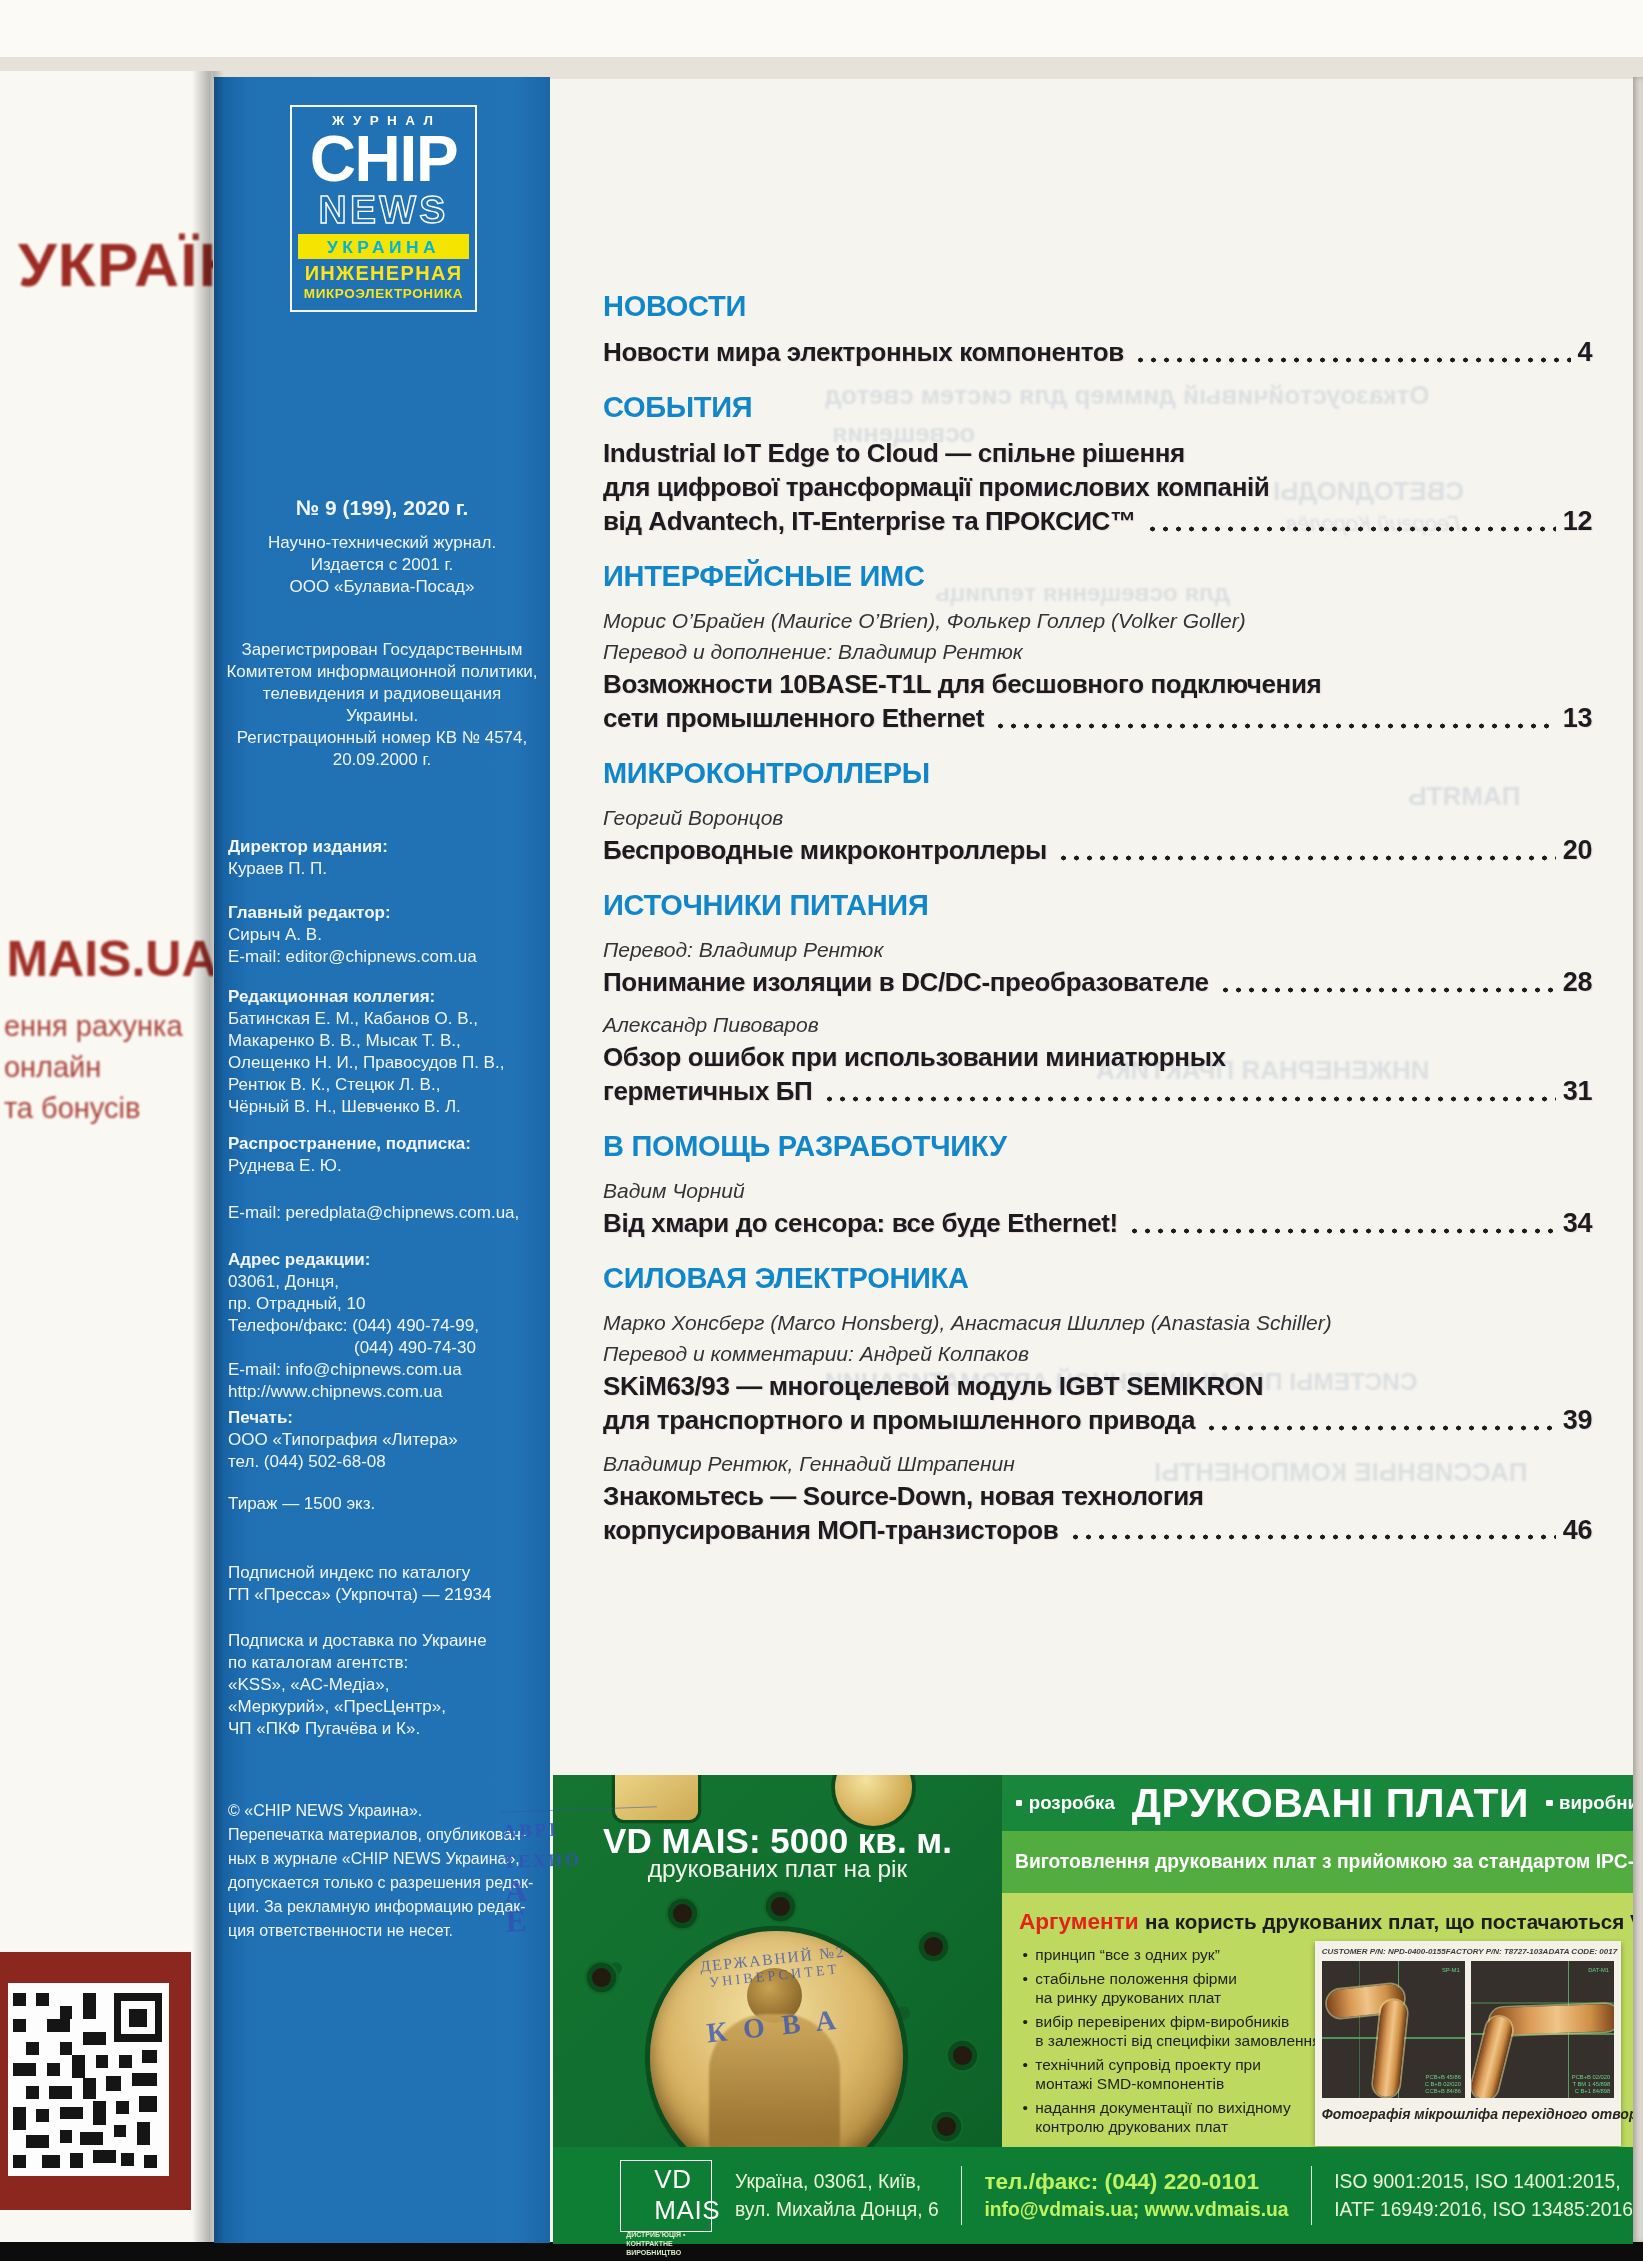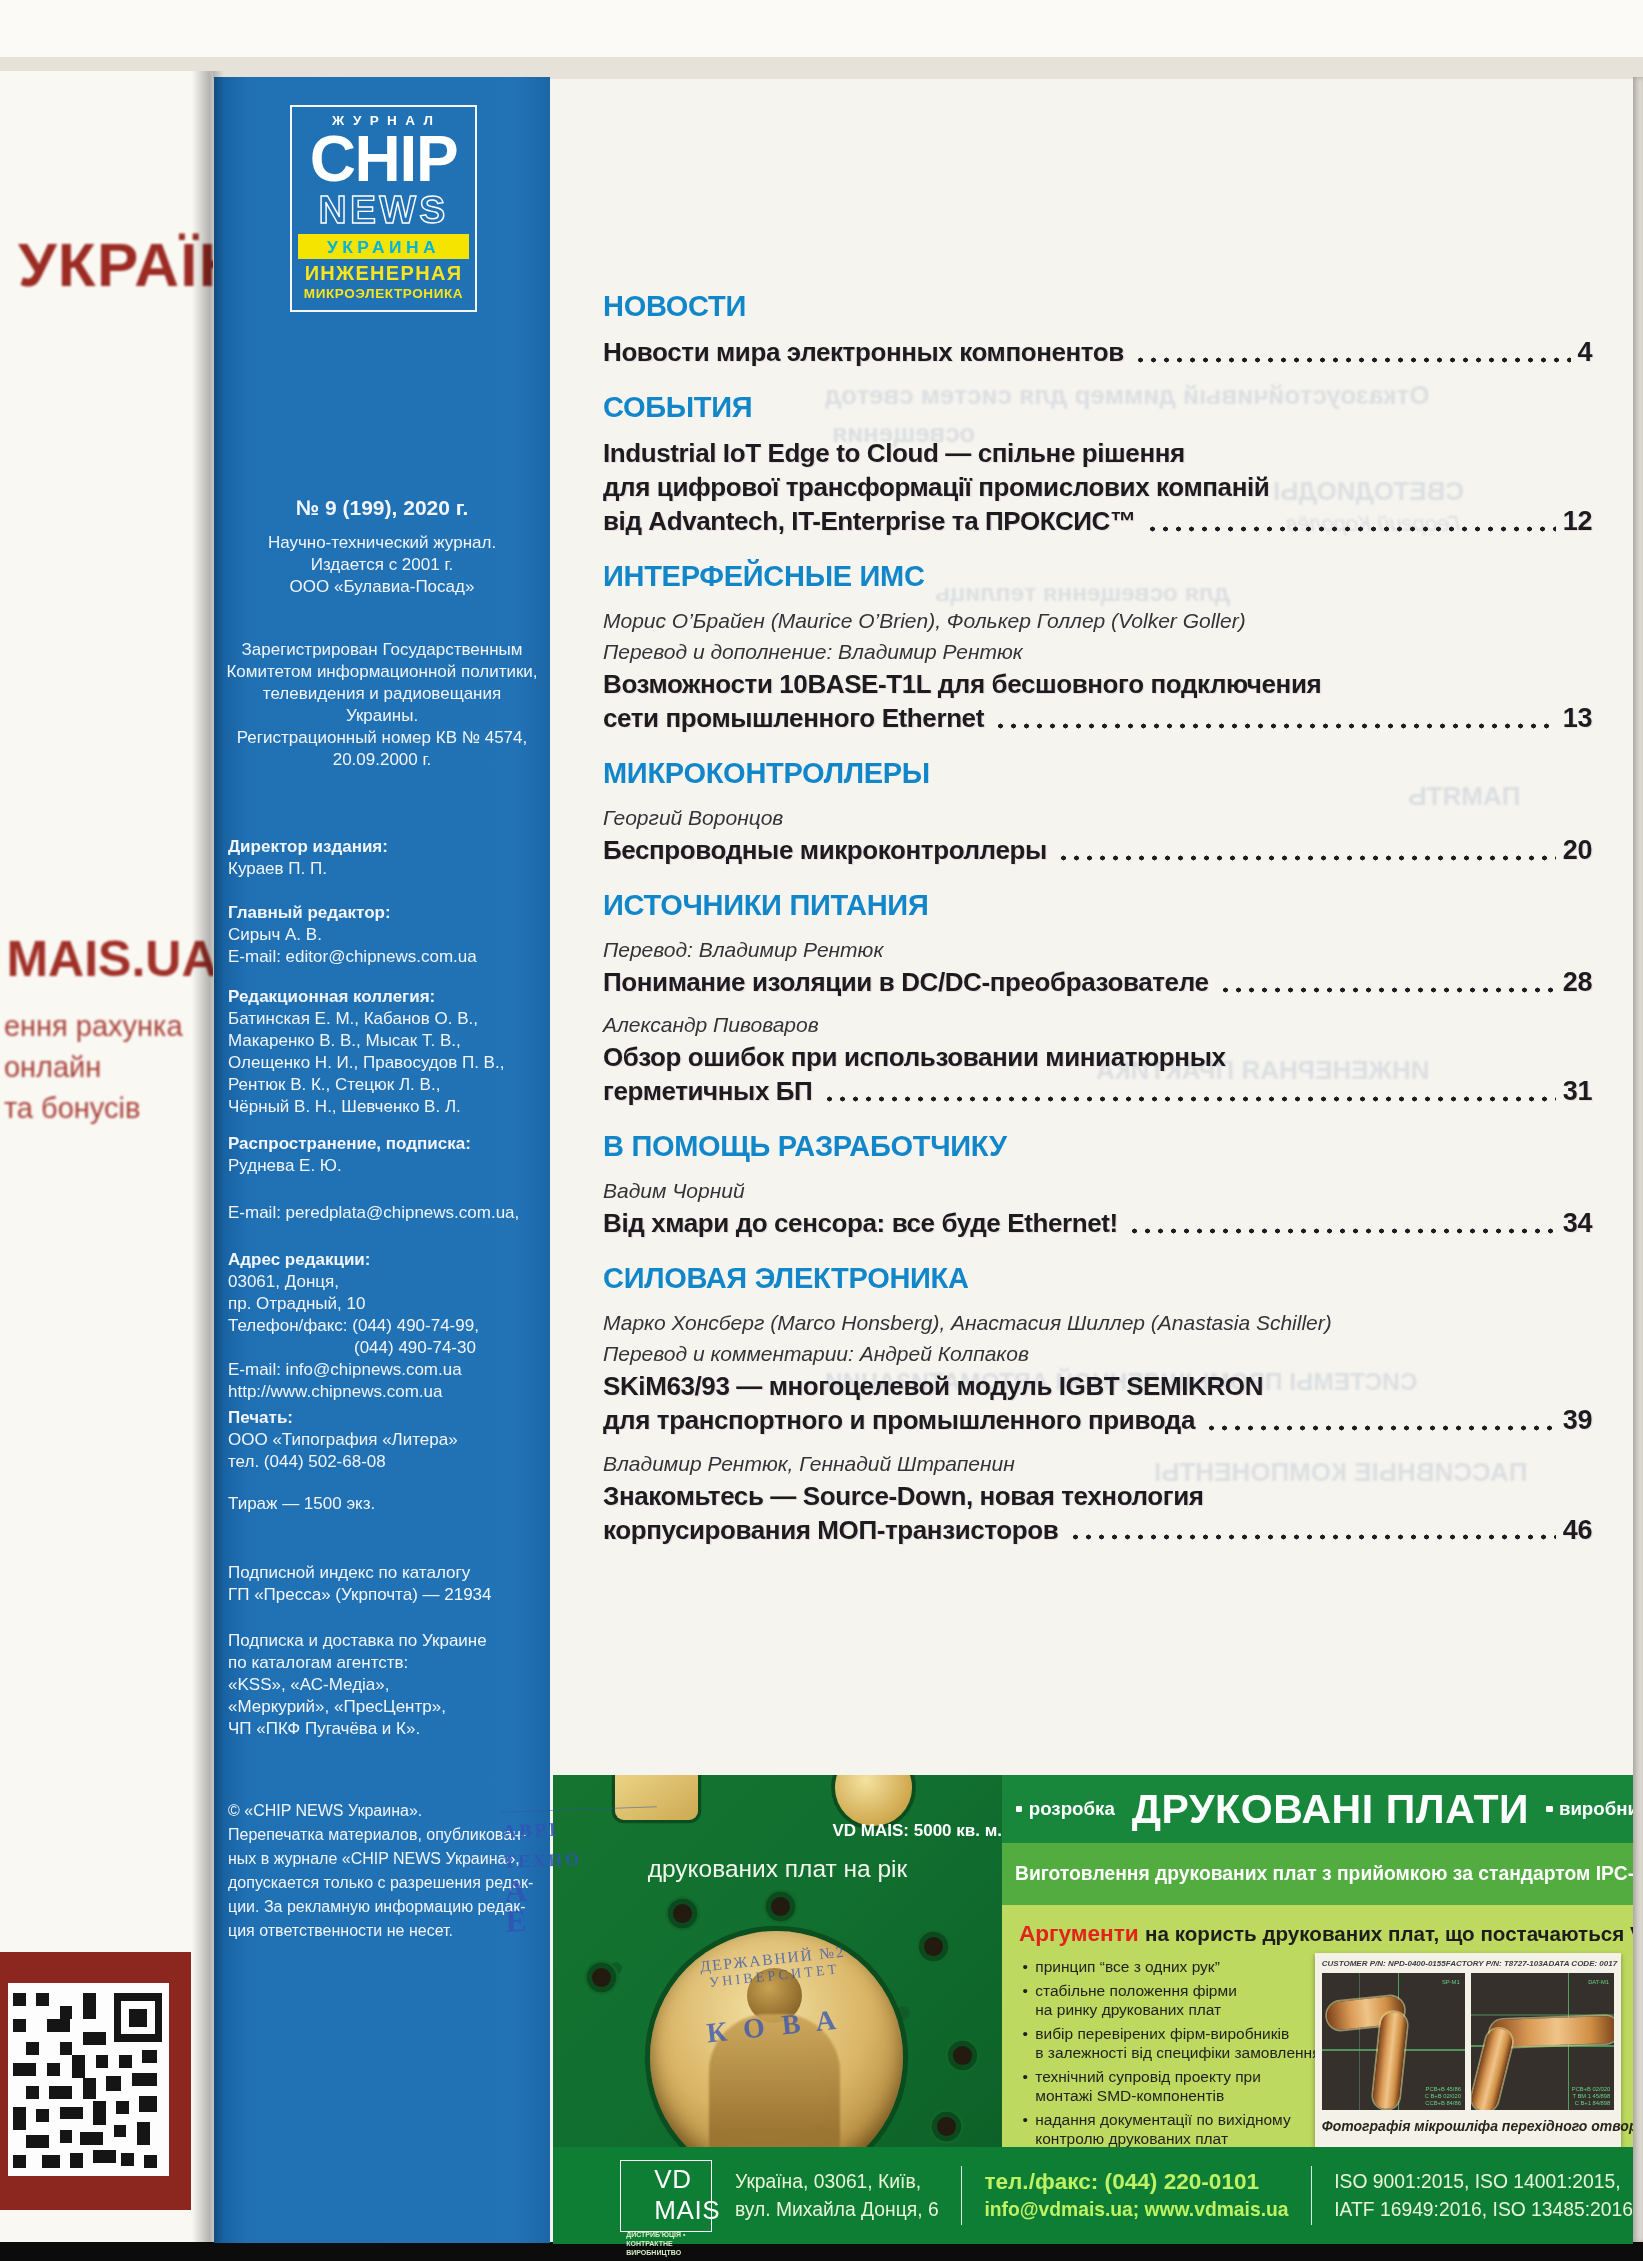--- a/index.html
+++ b/index.html
@@ -60,36 +60,36 @@
   .ad{position:absolute;left:553px;top:1775px;width:1080px;height:469px;z-index:2;}
   .ad-photo{position:absolute;left:0;top:0;width:449px;height:372px;background:
      radial-gradient(circle at 78% 64%,#0f5c26 0 6.4px,transparent 7px),
      radial-gradient(circle at 14% 52%,#0f5c26 0 5.8px,transparent 6.4px),
      linear-gradient(135deg,#15742f,#117030 45%,#0d6128);overflow:hidden;}
   .pad-sq{position:absolute;left:62px;top:-14px;width:83px;height:59px;border-radius:9px;
           background:linear-gradient(145deg,#efd98c,#cda952);box-shadow:0 0 0 3.2px #0b4d1e;}
   .pad-ci{position:absolute;left:282px;top:-26px;width:77px;height:77px;border-radius:50%;
           background:radial-gradient(circle at 40% 40%,#f4e2a0,#cfa84e 70%,#b78f3a);box-shadow:0 0 0 3.9px #0b4d1e;}
   .hole{position:absolute;width:19.3px;height:19.3px;border-radius:50%;background:#231a10;box-shadow:0 0 0 5.2px #0a4a1d,0 0 0 7.7px #12672b;}
-  .ad-photo .txt1{position:absolute;left:0;top:46px;width:100%;text-align:right;color:#fff;font-weight:800;font-size:17px;}
+  .ad-photo .txt1{position:absolute;left:0;top:46px;width:100%;text-align:center;color:#fff;font-weight:800;font-size:35px;}
   .ad-photo .txt2{position:absolute;left:0;top:80px;width:100%;text-align:center;color:#f2f7ee;font-size:24.5px;}
   .medal{position:absolute;left:97px;top:156px;width:253px;height:253px;border-radius:50%;
          background:radial-gradient(circle at 45% 32%,#f2e0a2,#d9b465 48%,#aa7f35 82%,#8b6527);
          box-shadow:inset 0 -9px 19.3px rgba(60,40,8,.55),0 0 0 5.2px rgba(10,70,28,.8);}
   .medal .head{position:absolute;left:97px;top:37px;width:55px;height:55px;border-radius:50%;
          background:radial-gradient(circle at 40% 35%,#caa252,#8d6a2c 70%);filter:blur(0.6px);}
   .medal .body{position:absolute;left:59px;top:83px;width:131px;height:148px;border-radius:58px 58px 19.3px 19.3px;
          background:linear-gradient(180deg,#caa457,#97712f 80%);filter:blur(1px);opacity:.9;}
   .medal-stamp{position:absolute;left:0;top:19.3px;width:100%;text-align:center;color:#3253b4;opacity:.75;
          font-family:"Liberation Serif",serif;transform:rotate(-6deg);z-index:3;}
   .medal-stamp .s1{font-size:15.5px;letter-spacing:1.9px;}
   .medal-stamp .s2{font-size:14px;letter-spacing:3.2px;}
   .medal-stamp .s3{font-size:28px;letter-spacing:17px;font-weight:bold;margin-top:26px;}
   .ad-right{position:absolute;left:449px;top:0;width:631px;height:372px;background:#bed95f;overflow:hidden;}
-  .band1{height:68px;background:#18873b;display:flex;align-items:center;color:#fff;}
+  .band1{height:56px;background:#18873b;display:flex;align-items:center;color:#fff;}
   .band1 .sm{font-size:18.7px;font-weight:bold;white-space:nowrap;}
   .band1 .dot{display:inline-block;width:6.4px;height:6.4px;background:#fff;border-radius:1.3px;margin:0 6.4px 2.6px 0;vertical-align:middle;}
   .band1 h3{margin:0 17px;font-size:41px;font-weight:800;letter-spacing:0.6px;white-space:nowrap;}
   .band2{height:62px;background:#53ac40;display:flex;align-items:center;color:#fff;font-weight:800;
          font-size:19.3px;padding-left:13px;white-space:nowrap;overflow:hidden;}
   .args{padding:15.5px 13px 0 17px;font-size:20.6px;font-weight:800;color:#1d1d1d;white-space:nowrap;overflow:hidden;}
   .args .red{color:#e2231a;font-size:22.6px;margin-right:6.4px;}
   .cols{position:relative;height:219px;padding-left:32px;}
   .bullets{position:absolute;left:19.3px;top:10.3px;width:309px;}
   .bullet{position:relative;padding-left:14px;margin-bottom:4.5px;font-size:15.5px;line-height:19.3px;color:#1f1f1f;white-space:nowrap;}

